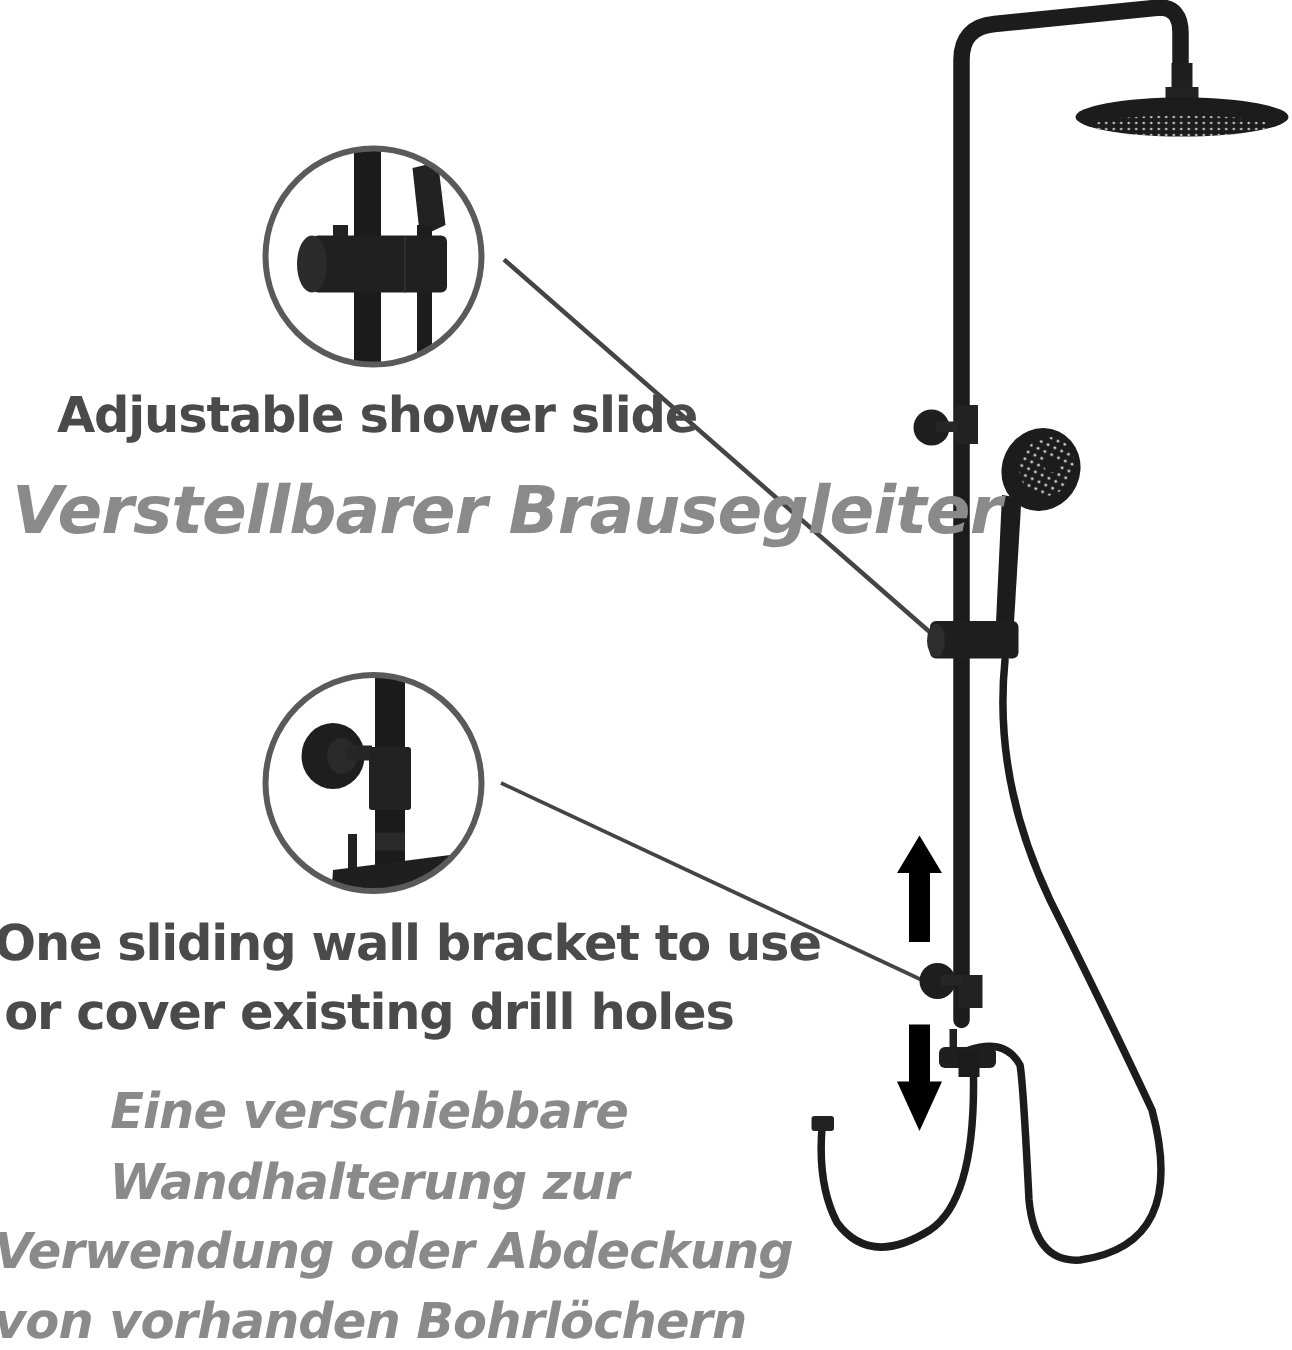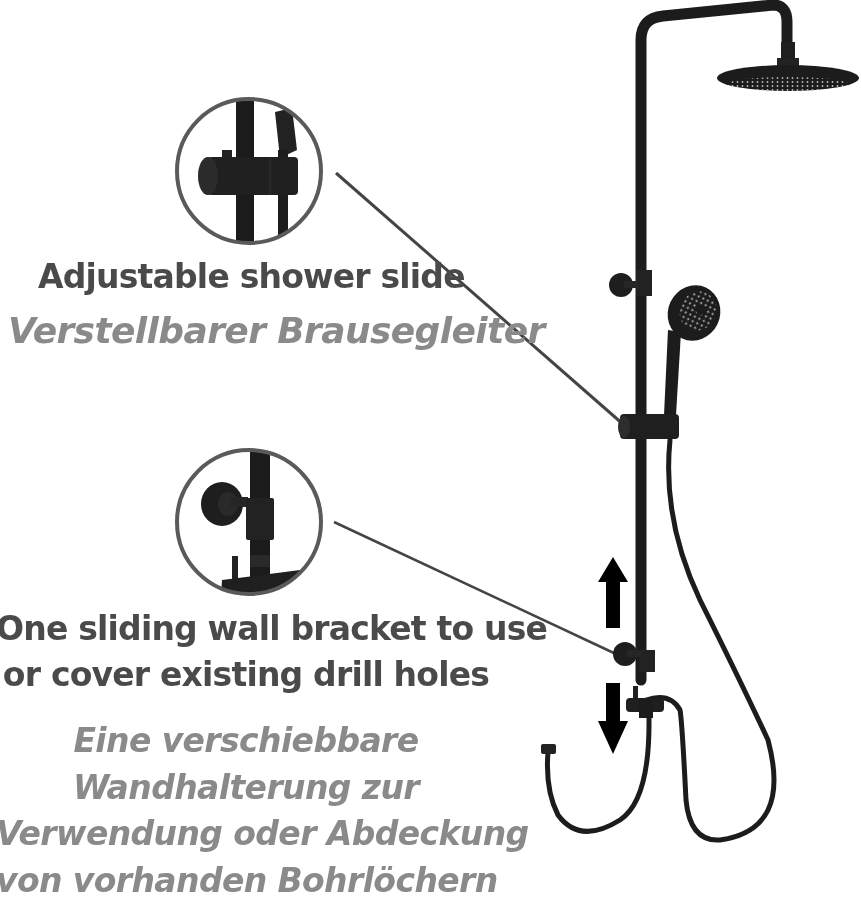--- a/index.html
+++ b/index.html
@@ -3,21 +3,21 @@
   <meta charset="utf-8">
   <style>
     html, body { margin: 0; padding: 0; background: #ffffff; }
     body { width: 861px; height: 900px; position: relative; overflow: hidden; font-family: "DejaVu Sans", "Liberation Sans", sans-serif; }
     .stage { position: absolute; left: 0; top: 0; width: 861px; height: 900px; }
     svg.art { position: absolute; left: 0; top: 0; }
     .label { position: absolute; text-align: center; white-space: nowrap; }
     .en { color: #4a4a4a; font-weight: bold; letter-spacing: -0.8px; }
     .de { color: #8a8a8a; font-style: italic; font-weight: bold; letter-spacing: -0.6px; }
     .f1-en { left: 38px; top: 254px; width: 420px; font-size: 33px; line-height: 46px; }
-    .f1-de { left: 8px; top: 308px; width: 480px; font-size: 36px; line-height: 46px; }
+    .f1-de { left: 8px; top: 318px; width: 480px; font-size: 44px; line-height: 46px; }
     .f2-en { left: -4px; top: 606px; width: 500px; font-size: 33px; line-height: 46px; }
     .f2-de { left: -4px; top: 718px; width: 500px; font-size: 33px; line-height: 46.5px; }
     .line { display: block; }
   </style>
 </head>
 <body>
 
 <div class="stage">
 
   <svg class="art" width="861" height="900" viewBox="0 0 861 900">

